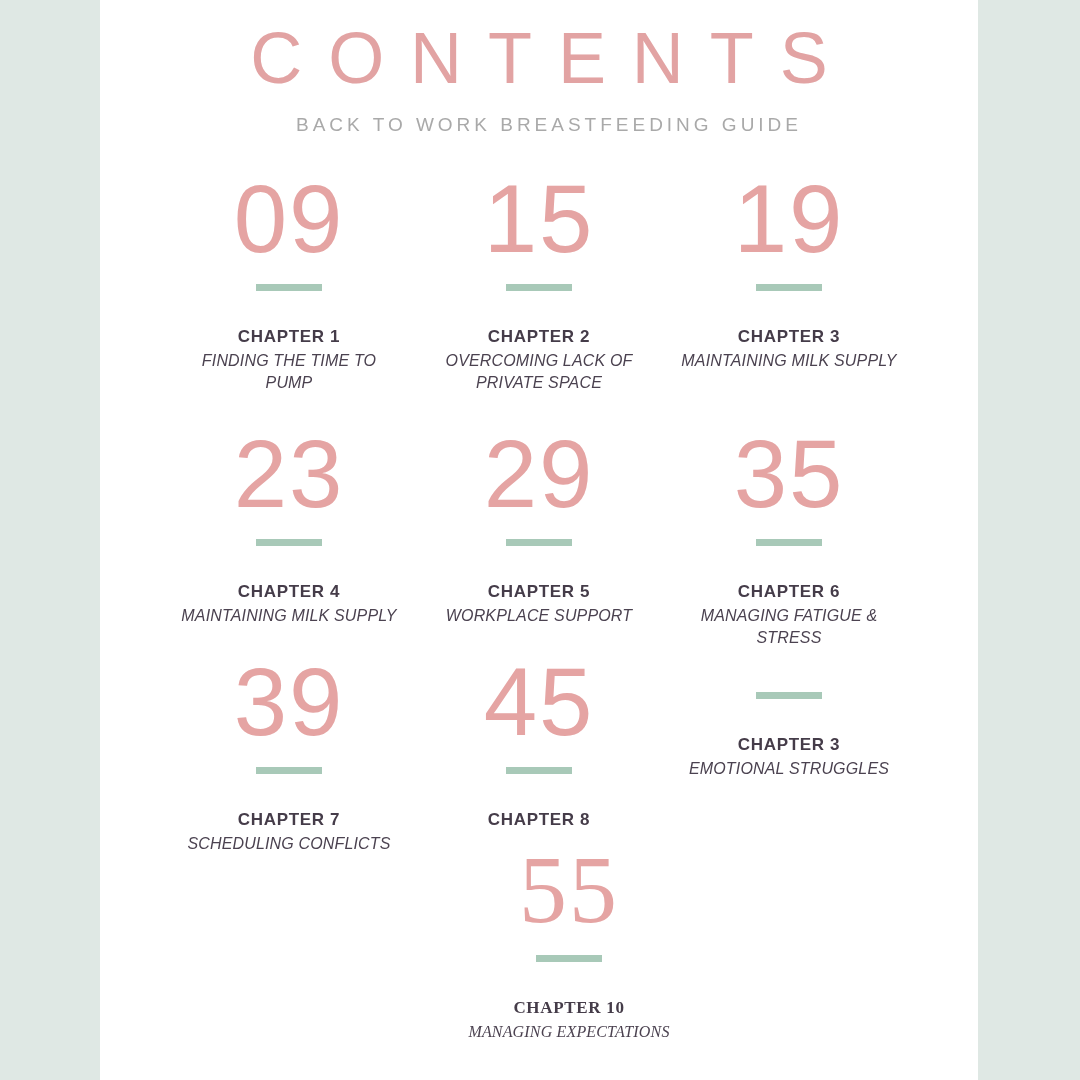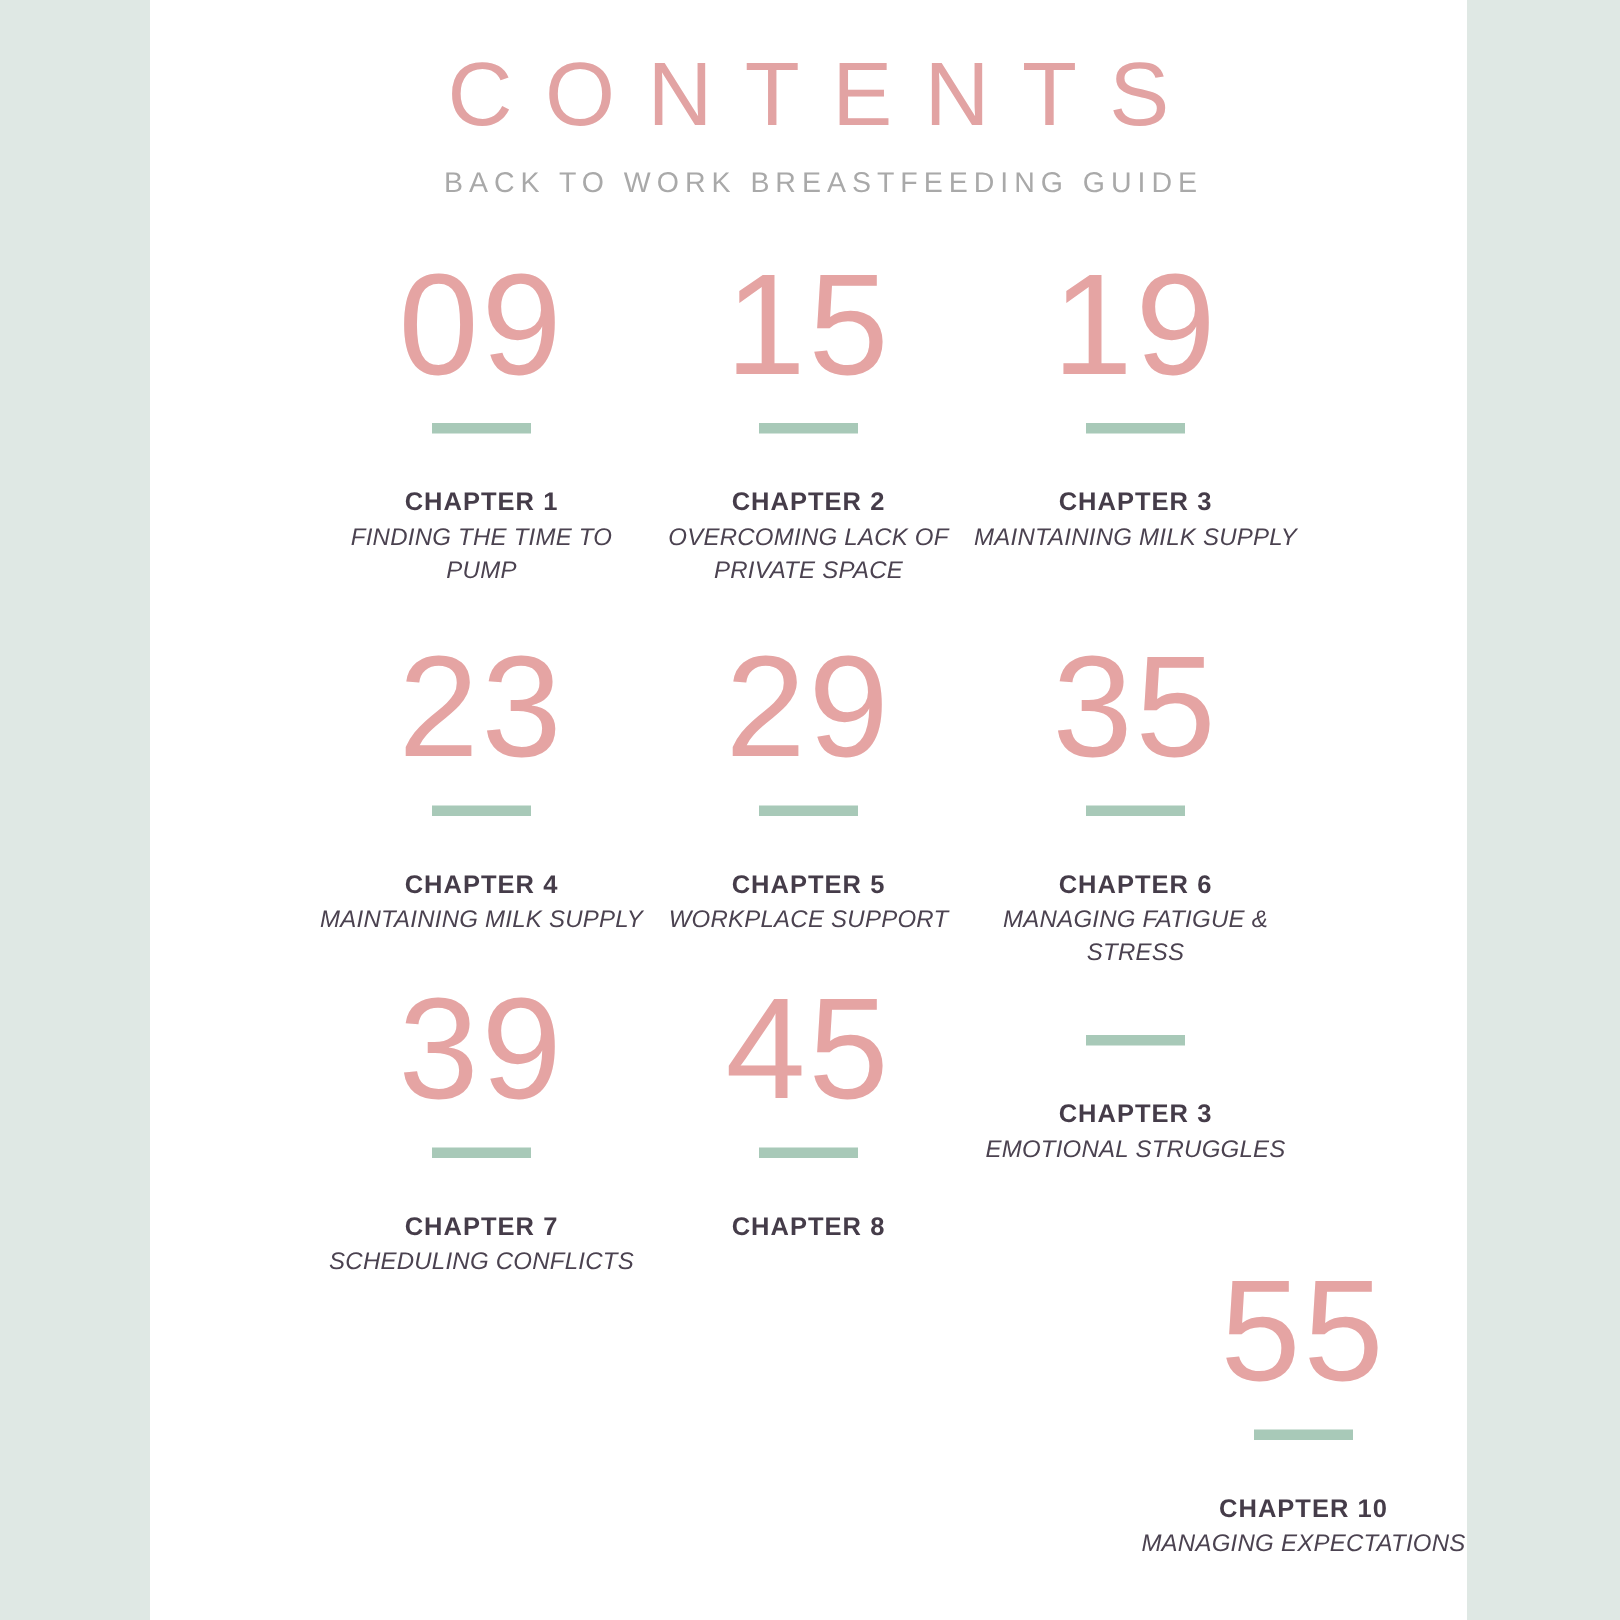--- a/index.html
+++ b/index.html
@@ -24,22 +24,22 @@
     position: absolute;
     left: 100px;
     right: 102px;
     top: 0;
     bottom: 0;
     background: #ffffff;
     text-align: center;
   }
 
   .doc-title {
-    margin: 30px 0 0 0;
-    font-size: 60px;
+    margin: 19px 0 0 0;
+    font-size: 72px;
     font-weight: 300;
     line-height: 1.1;
     color: #e2a3a3;
     letter-spacing: 0.36em;
     padding-left: 0.36em;
     white-space: nowrap;
   }
   .doc-subtitle {
     margin-top: 16px;
     font-size: 19px;
@@ -49,24 +49,25 @@
     padding-left: 0.21em;
     white-space: nowrap;
     margin-left: 16px;
   }
 
   .toc { margin-top: 46px; }
 
   .row {
     display: flex;
     justify-content: center;
+    gap: 32px;
   }
   .row.row-2 { margin-top: 43px; }
   .row.row-3 { margin-top: 16px; }
-  .row.row-4 { margin-top: -2px; justify-content: flex-end; padding-left: 60px; }
+  .row.row-4 { margin-top: -2px; justify-content: center; padding-left: 60px; font-family: Liberation Serif, serif; }
 
   .cell {
     width: 218px;
     text-align: center;
   }
 
   .page-num {
     font-size: 96px;
     font-weight: 300;
     line-height: 0.78;

